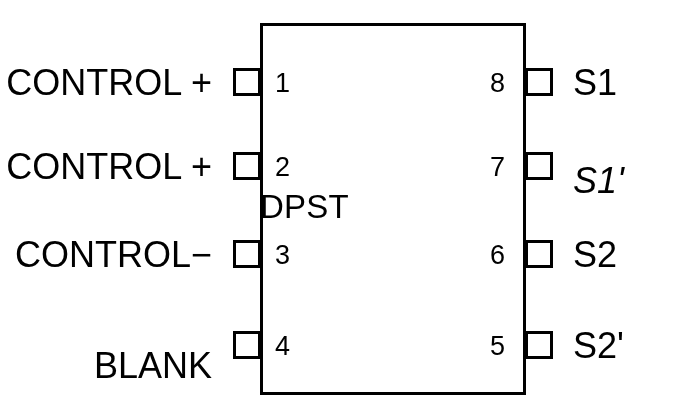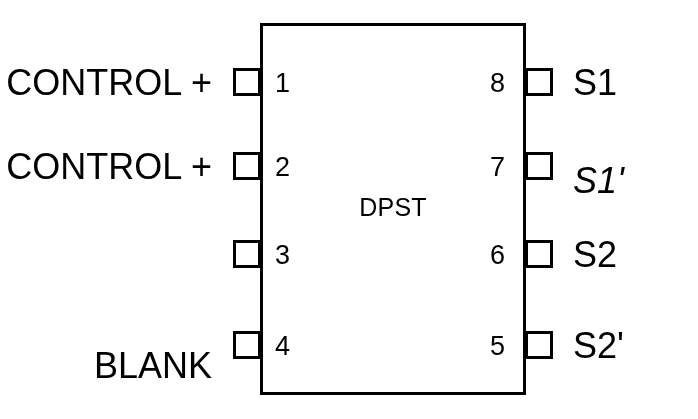--- a/index.html
+++ b/index.html
@@ -29,22 +29,21 @@
     box-sizing: border-box;
     background: #ffffff;
   }
 
   
   .part-name {
     position: absolute;
     left: 260px;
     top: 192px;
     width: 266px;
-    text-align: center;
-    font-size: 25px;
+    font-size: 33px;
     line-height: 30px;
     letter-spacing: 0.2px;
     white-space: nowrap;
   }
 
   
   .pin-pad {
     position: absolute;
     width: 28px;
     height: 28px;
@@ -106,20 +105,21 @@
   <div class="pin-label left" style="top:69px;">CONTROL +</div>
 
   <div class="pin-pad left" style="top:152px;"></div>
   <div class="edge-cover left" style="top:152px; height:28px;"></div>
   <div class="pin-number left" style="top:153px;">2</div>
   <div class="pin-label left" style="top:153px;">CONTROL +</div>
 
   <div class="pin-pad left" style="top:240px;"></div>
   <div class="edge-cover left" style="top:240px; height:28px;"></div>
   <div class="pin-number left" style="top:241px;">3</div>
+  <div class="pin-label left" style="top:241px;">CONTROL−</div>
 
   <div class="pin-pad left" style="top:331px;"></div>
   <div class="edge-cover left" style="top:331px; height:28px;"></div>
   <div class="pin-number left" style="top:332px;">4</div>
   <div class="pin-label left" style="top:352px;">BLANK</div>
 
   <div class="pin-pad right" style="top:68px;"></div>
   <div class="edge-cover right" style="top:68px; height:28px;"></div>
   <div class="pin-number right" style="top:69px;">8</div>
   <div class="pin-label right" style="top:69px;">S1</div>

